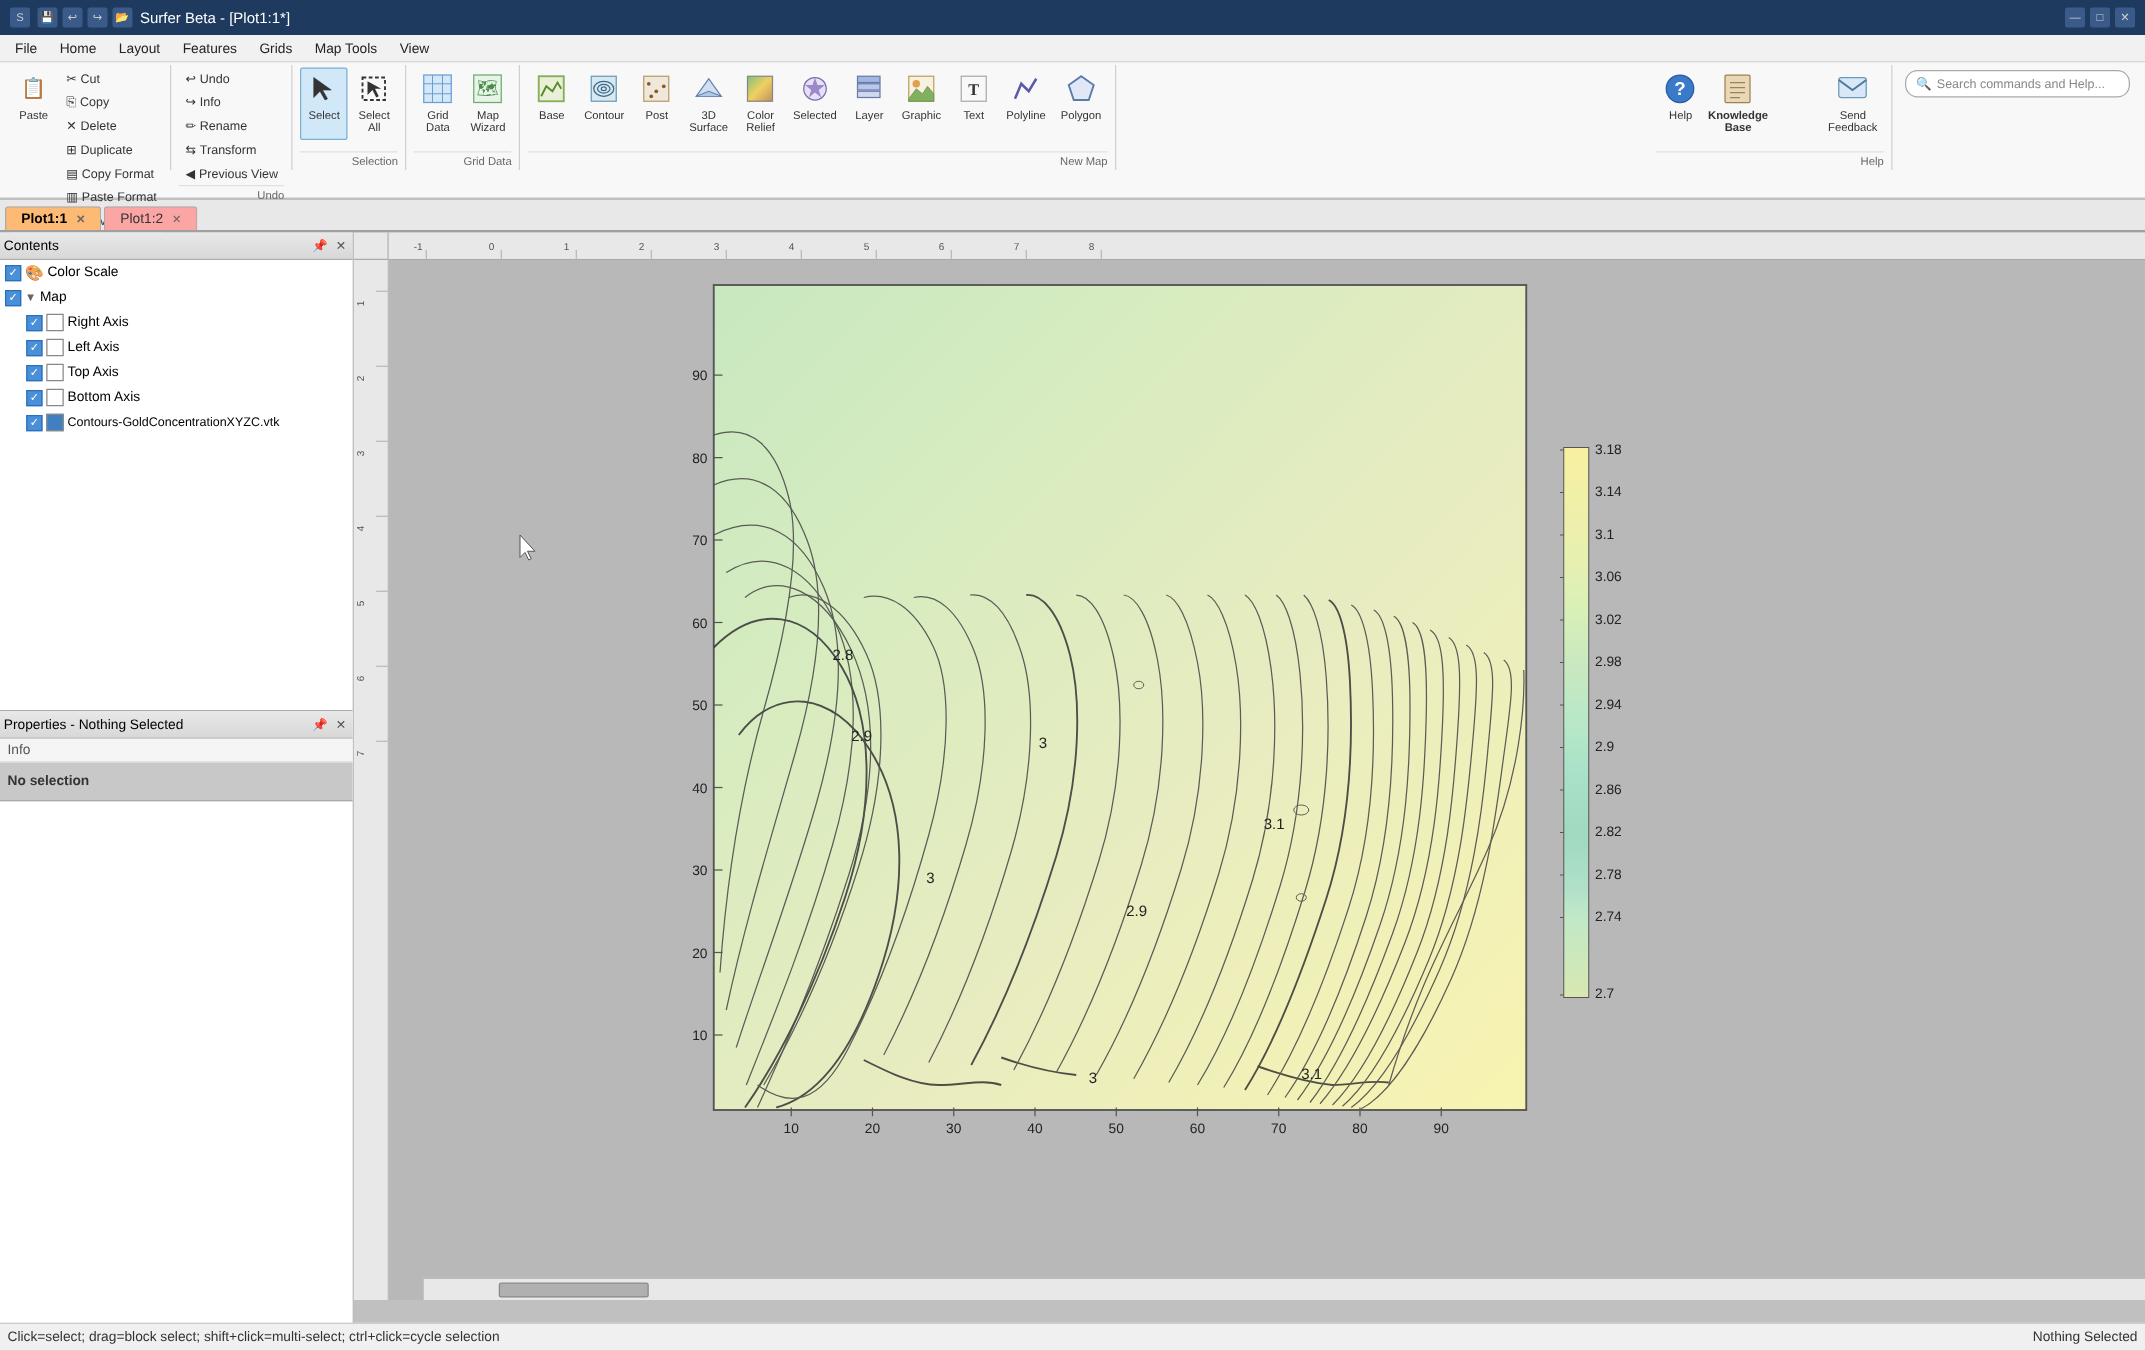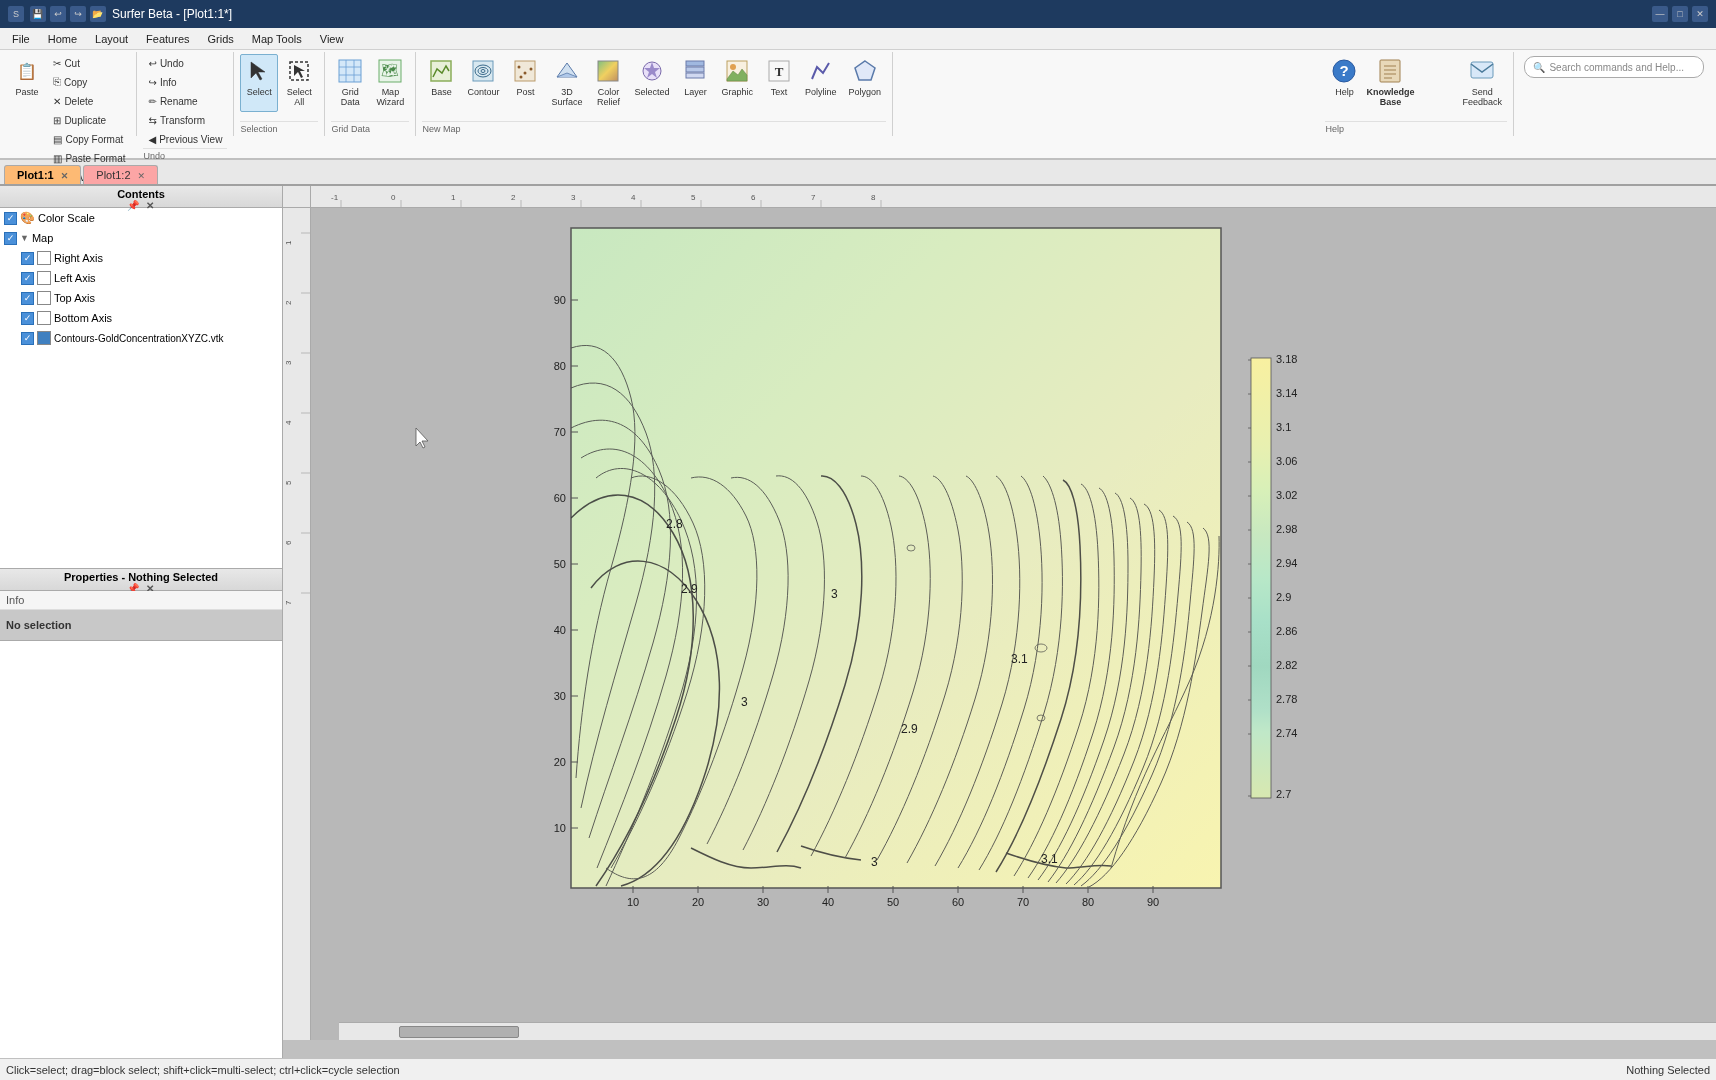--- a/index.html
+++ b/index.html
@@ -56,21 +56,21 @@
       display: flex;
       flex-direction: column;
       align-items: flex-start;
       border-right: 1px solid #d0d0d0;
       padding: 2px 6px 2px 4px;
       min-width: 60px;
     }
     .ribbon-group-label {
       font-size: 9px;
       color: #666;
-      text-align: left;
+      text-align: right;
       width: 100%;
       margin-top: auto;
       padding-top: 2px;
       border-top: 1px solid #e0e0e0;
     }
     .ribbon-buttons {
       display: flex;
       gap: 2px;
       flex: 1;
       align-items: flex-start;
@@ -147,23 +147,22 @@
     }
 
     .panel-header {
       background: linear-gradient(to bottom, #e8e8e8, #d8d8d8);
       border-bottom: 1px solid #aaa;
       padding: 2px 3px;
       display: flex;
       align-items: center;
       justify-content: space-between;
       font-size: 11px;
-      font-weight: bold;
+      font-weight: normal;
       height: 22px;
-      flex-direction: column;
     }
     .panel-header-icons { display: flex; gap: 2px; }
     .panel-header-icon { font-size: 10px; cursor: pointer; padding: 0 2px; color: #555; }
 
     .contents-panel {
       flex: 0 0 auto;
       height: 360px;
       background: white;
       overflow-y: auto;
     }

